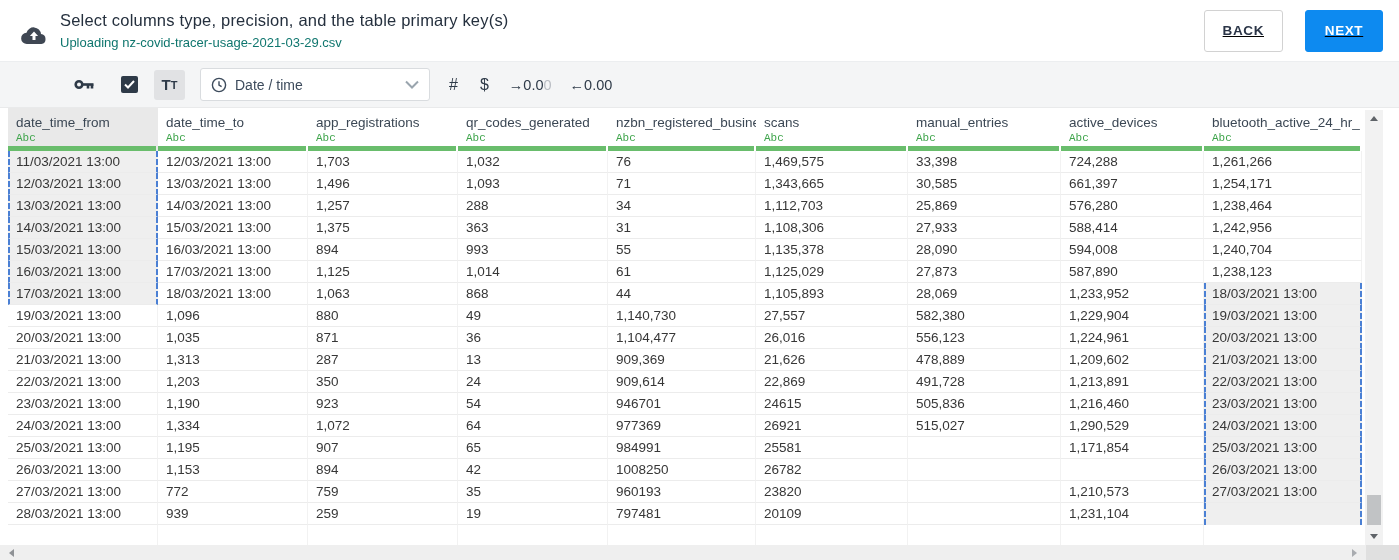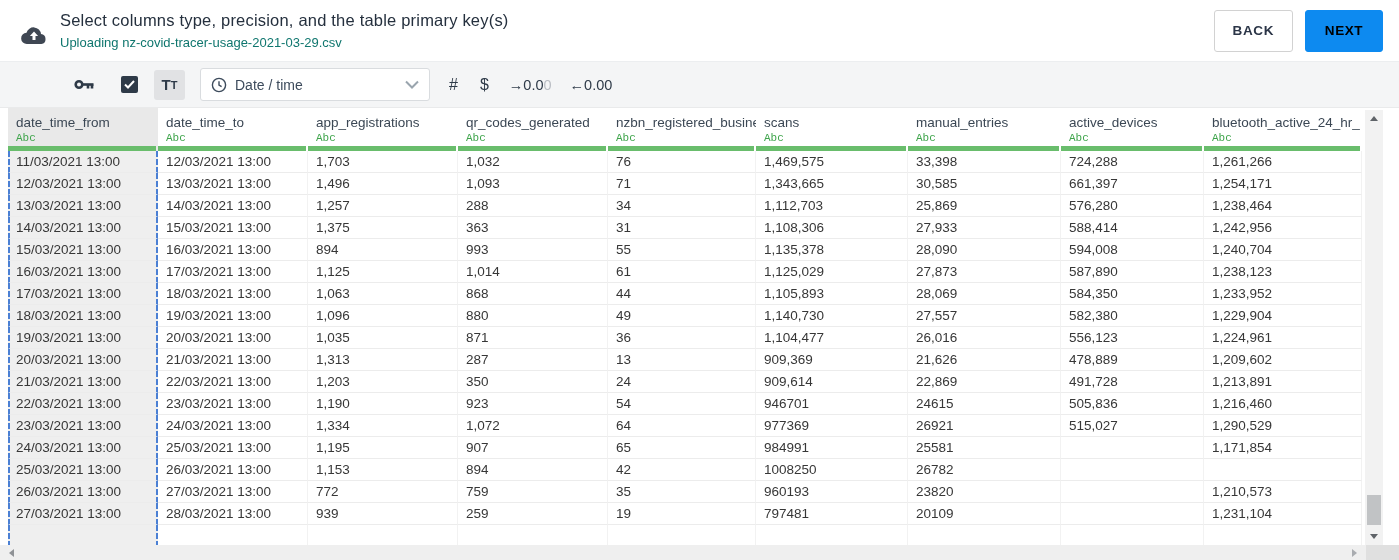--- a/index.html
+++ b/index.html
@@ -7,25 +7,25 @@
   body { font-family:"Liberation Sans", sans-serif; }
   .page { position:relative; width:1399px; height:560px; background:#fff; overflow:hidden; }
 
   
   .topbar { height:62px; display:flex; align-items:center; justify-content:space-between;
             padding:0 16px 0 20px; background:#fff; border-bottom:1px solid #eceef0; }
   .title-group { display:flex; align-items:center; gap:12px; }
   .cloud { width:28px; height:24px; display:flex; align-items:center; margin-top:10px; }
   .titles .t1 { font-size:16.5px; color:#25303e; letter-spacing:.2px; }
   .titles .t2 { font-size:13px; color:#0f766e; margin-top:5px; }
-  .actions { display:flex; gap:12px; }
+  .actions { display:flex; gap:22px;text-decoration:underline; }
   .btn { height:42px; min-width:78px; padding:0 18px; border-radius:3px; font-size:13.5px;
          font-weight:bold; letter-spacing:.6px; cursor:pointer; font-family:"Liberation Sans",sans-serif; }
   .btn-back { background:#fff; border:1px solid #d2d2d2; color:#2b3547; }
-  .btn-next { background:#0d8af0; border:1px solid #0d8af0; color:#000000; }
+  .btn-next { background:#0d8af0; border:1px solid #0d8af0; color:#ffffff; }
 
   
   .toolbar { height:46px; background:#f4f5f6; display:flex; align-items:center;
              border-bottom:1px solid #e9eaeb; }
   .tb-item { display:flex; align-items:center; background:transparent; border:none; cursor:pointer;
              color:#2f3b49; font-family:"Liberation Sans",sans-serif; }
   .key-btn { margin-left:74px; }
   .checkbox { margin-left:26px; width:17px; height:17px; background:#2e3a48; border-radius:2px;
               display:flex; align-items:center; justify-content:center; cursor:pointer; }
   .tt-btn { margin-left:16px; width:31px; height:30px; background:#e1e2e4; border-radius:3px;
@@ -242,21 +242,20 @@
       <div class="bcell">27,873</div>
       <div class="bcell">587,890</div>
       <div class="bcell">1,238,123</div>
       <div class="bcell selb">17/03/2021 13:00</div>
       <div class="bcell">18/03/2021 13:00</div>
       <div class="bcell">1,063</div>
       <div class="bcell">868</div>
       <div class="bcell">44</div>
       <div class="bcell">1,105,893</div>
       <div class="bcell">28,069</div>
-      <div class="bcell">584,350</div>
       <div class="bcell">1,233,952</div>
       <div class="bcell selb">18/03/2021 13:00</div>
       <div class="bcell">19/03/2021 13:00</div>
       <div class="bcell">1,096</div>
       <div class="bcell">880</div>
       <div class="bcell">49</div>
       <div class="bcell">1,140,730</div>
       <div class="bcell">27,557</div>
       <div class="bcell">582,380</div>
       <div class="bcell">1,229,904</div>

